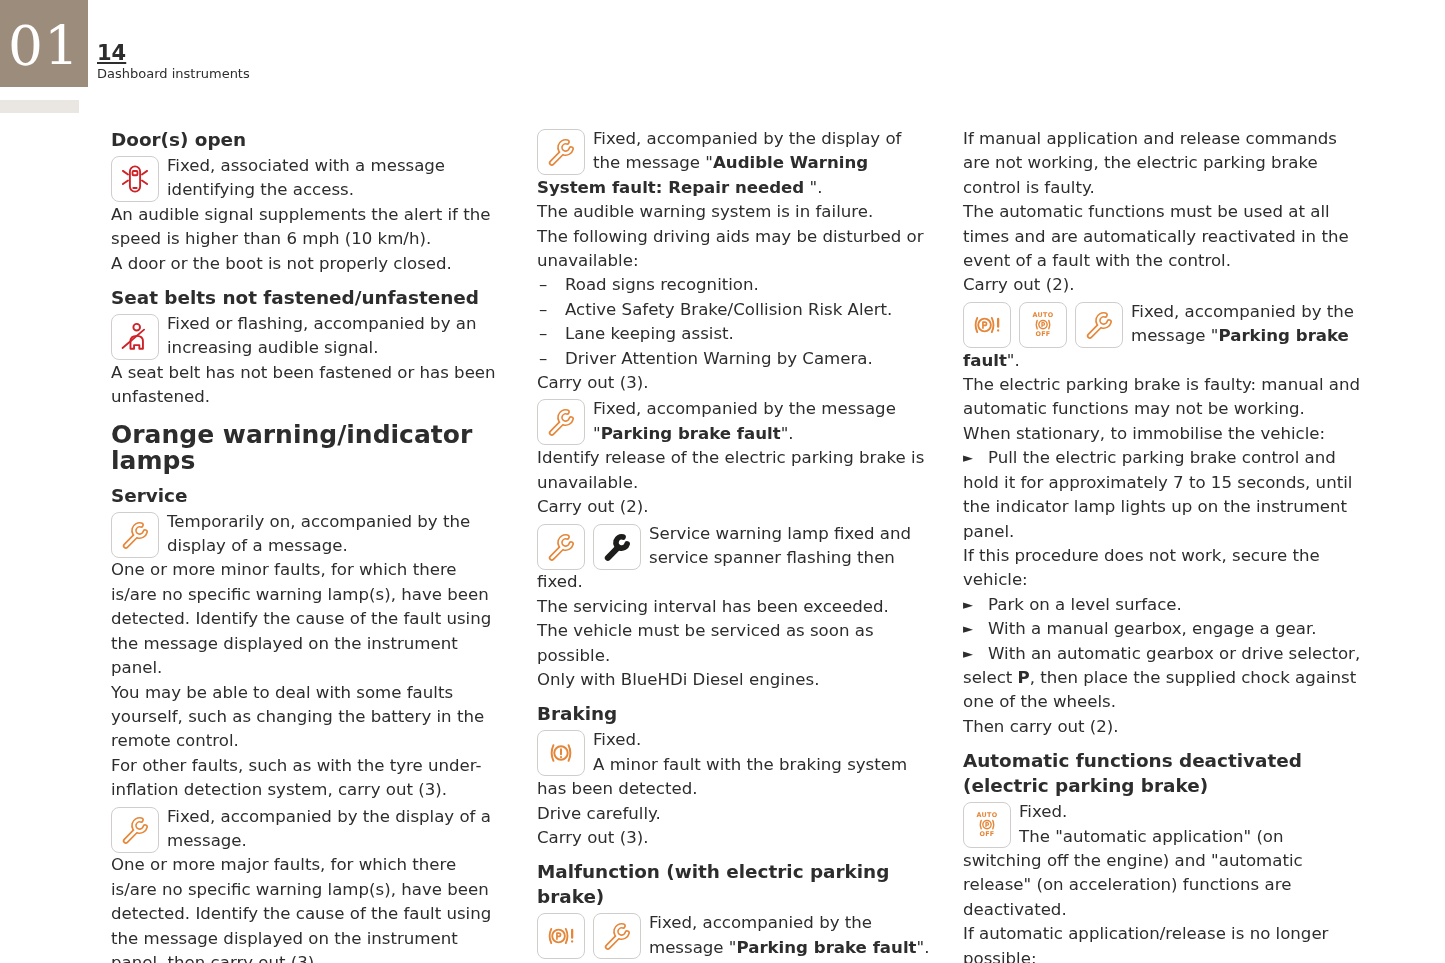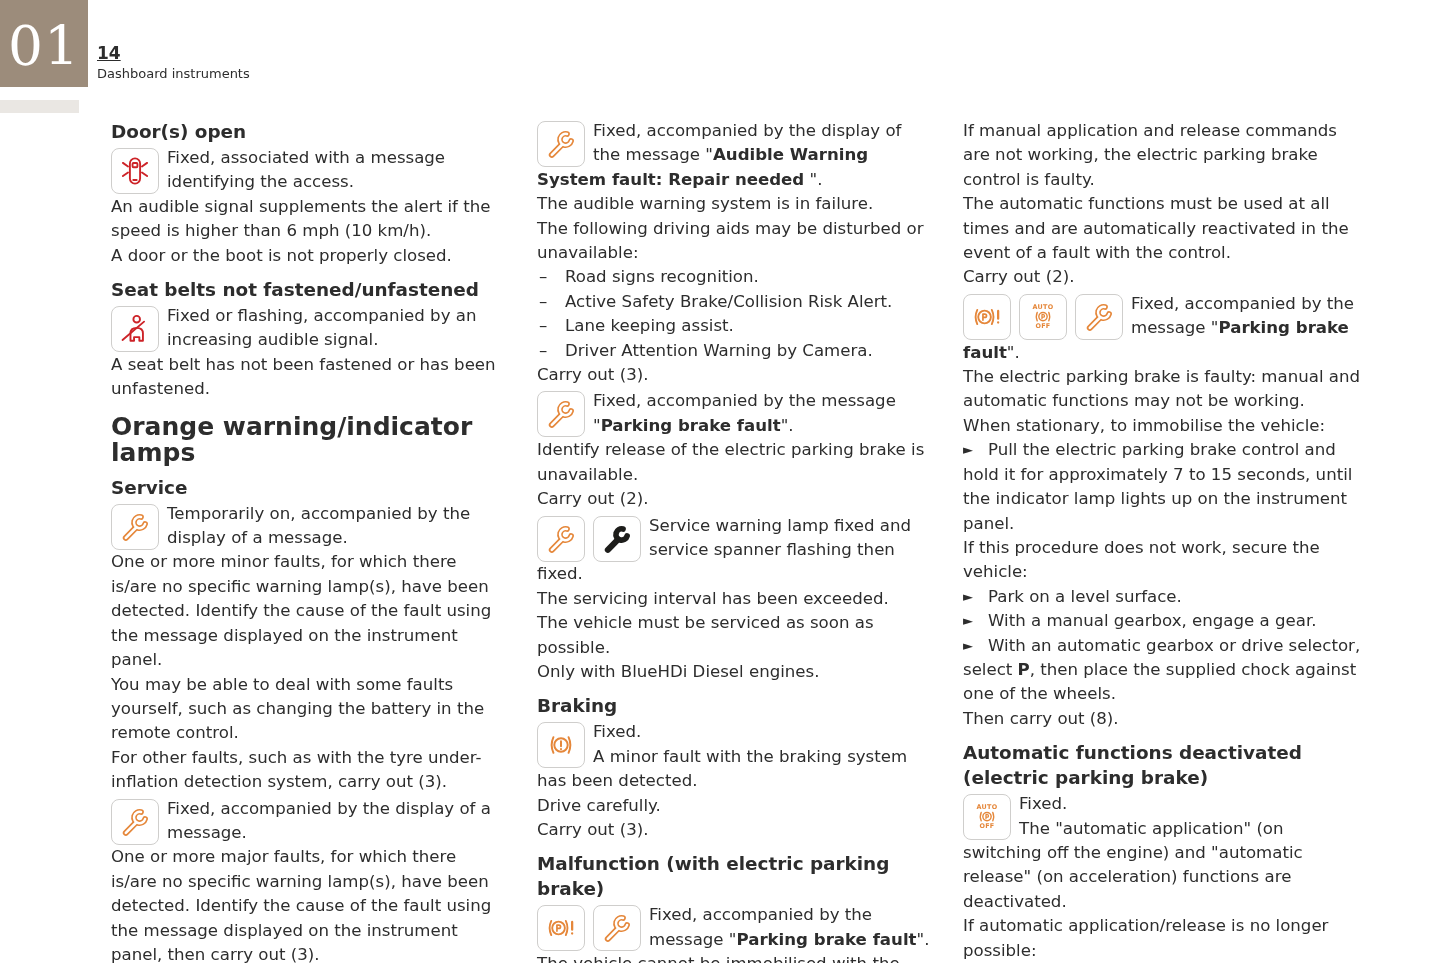--- a/index.html
+++ b/index.html
@@ -13,31 +13,31 @@
   body{font-family:"DejaVu Sans","Liberation Sans",sans-serif;color:var(--text);}
   .page{position:relative;width:1445px;height:963px;background:#fff;overflow:hidden;}
 
   .chapter-box{position:absolute;left:0;top:0;width:88px;height:87px;background:var(--brown);
     display:flex;align-items:center;justify-content:center;}
   .chapter-box span{font-family:"DejaVu Serif","Liberation Serif",serif;color:#fff;
     font-size:55px;line-height:1;letter-spacing:1px;margin-top:5px;}
   .chapter-shadow{position:absolute;left:0;top:100px;width:79px;height:13px;background:#eae7e3;}
 
   .header-text{position:absolute;left:97px;top:45px;}
-  .page-number{font-weight:700;font-size:17px;line-height:17px;text-decoration:underline;}
+  .page-number{font-weight:700;font-size:21px;line-height:17px;text-decoration:underline;}
   .section-title{font-size:13px;line-height:23px;}
 
   .cols{position:absolute;left:111px;top:119px;display:flex;gap:30px;}
   .col{width:396px;font-size:16.6px;line-height:24.4px;}
   .col:last-child{width:398px;}
 
   p{margin:0;}
   .h1{font-size:25px;line-height:26px;font-weight:700;margin:12px 0 5px;clear:left;}
   .h2{font-size:18.4px;line-height:25px;font-weight:700;margin:9px 0 2px;clear:left;}
-  .col > :first-child{margin-top:0;}
+  .col > :first-child{margin-top:8px;}
   .para{clear:left;}
   b{font-weight:700;}
 
   .icon-para{margin:2px 0 0;}
   .icon-box{float:left;width:48px;height:46px;border:1px solid var(--boxborder);border-radius:8px;
     background:#fff;display:flex;align-items:center;justify-content:center;
     margin:2px 8px 0 0;box-sizing:border-box;}
   .icon-box svg{display:block;}
 
   .dash{position:relative;padding-left:28px;}
@@ -237,21 +237,21 @@
     </g>
             </svg>
           </span><span class="ip-text">Fixed, accompanied by the message "<b>Parking brake fault</b>".</span></div>
         <p class="para">The electric parking brake is faulty: manual and automatic functions may not be working.</p>
         <p class="para">When stationary, to immobilise the vehicle:</p>
         <p class="para"><span class="arrow-glyph">►</span>Pull the electric parking brake control and hold it for approximately 7 to 15 seconds, until the indicator lamp lights up on the instrument panel.</p>
         <p class="para">If this procedure does not work, secure the vehicle:</p>
         <p class="para"><span class="arrow-glyph">►</span>Park on a level surface.</p>
         <p class="para"><span class="arrow-glyph">►</span>With a manual gearbox, engage a gear.</p>
         <p class="para"><span class="arrow-glyph">►</span>With an automatic gearbox or drive selector, select <b>P</b>, then place the supplied chock against one of the wheels.</p>
-        <p class="para">Then carry out (8).</p>
+        <p class="para">Then carry out (2).</p>
         <h2 class="h2">Automatic functions deactivated (electric parking brake)</h2>
         <div class="icon-para"><span class="icon-box">
             <svg viewBox="0 0 36 36" width="34" height="34" aria-hidden="true">
               <g fill="none" stroke="#e5873a" stroke-linecap="round" stroke-linejoin="round">
       <circle cx="18" cy="17.6" r="4.4" stroke-width="1.5"></circle>
       <path d="M16.9,15.6 L16.9,19.8 M16.9,15.6 L18.3,15.6 A1.3,1.3 0 0 1 18.3,18.2 L16.9,18.2" stroke-width="1.3"></path>
       <path d="M11.9,13.1 Q9.9,17.6 11.9,22.1" stroke-width="1.4"></path>
       <path d="M24.1,13.1 Q26.1,17.6 24.1,22.1" stroke-width="1.4"></path>
     </g>
     <text x="18" y="10" text-anchor="middle" font-family="'DejaVu Sans',sans-serif" font-size="6.8" font-weight="700" fill="#e5873a" letter-spacing="0.3">AUTO</text>

